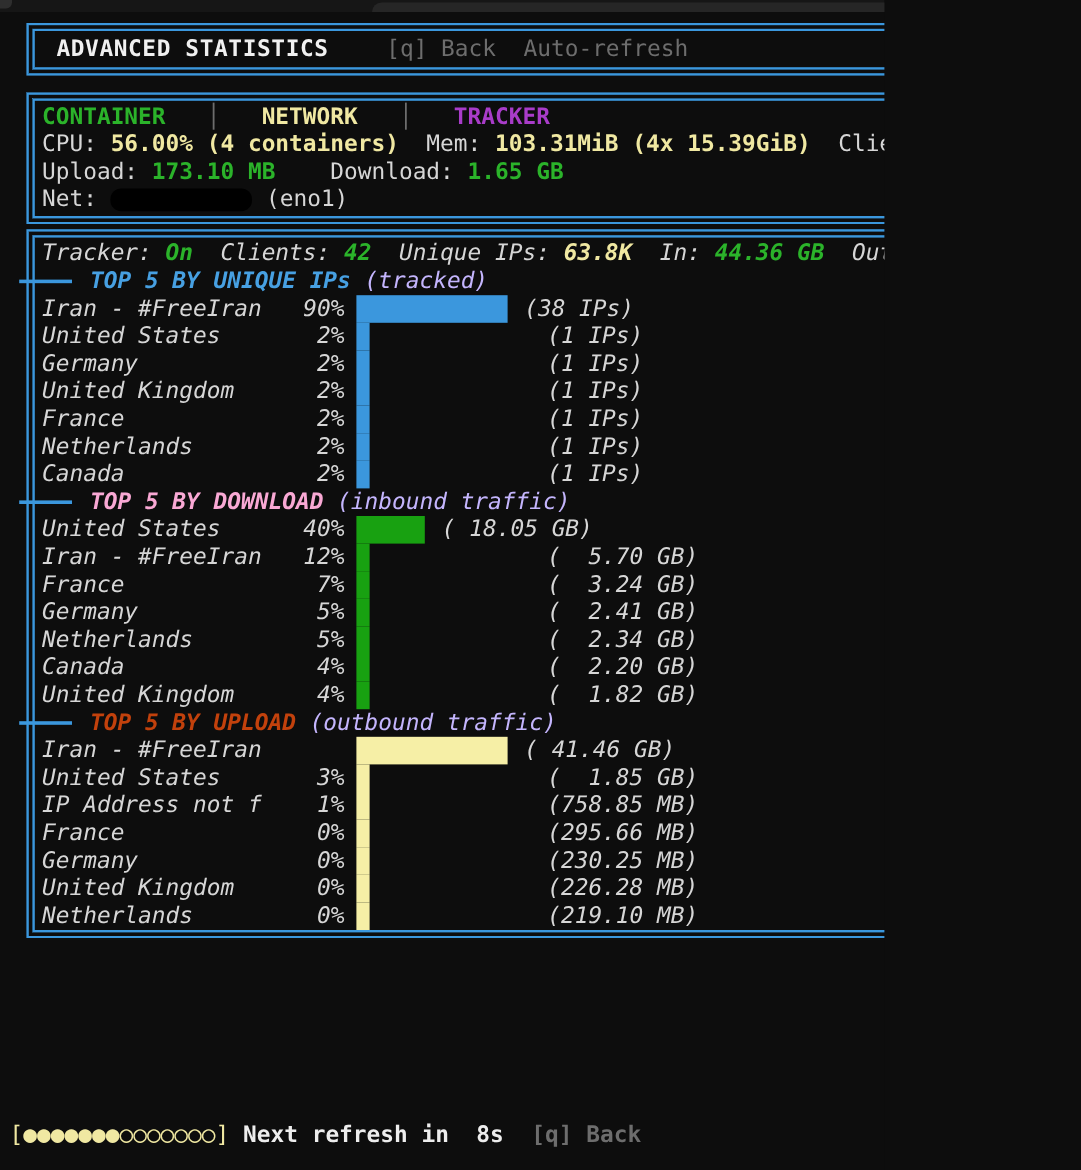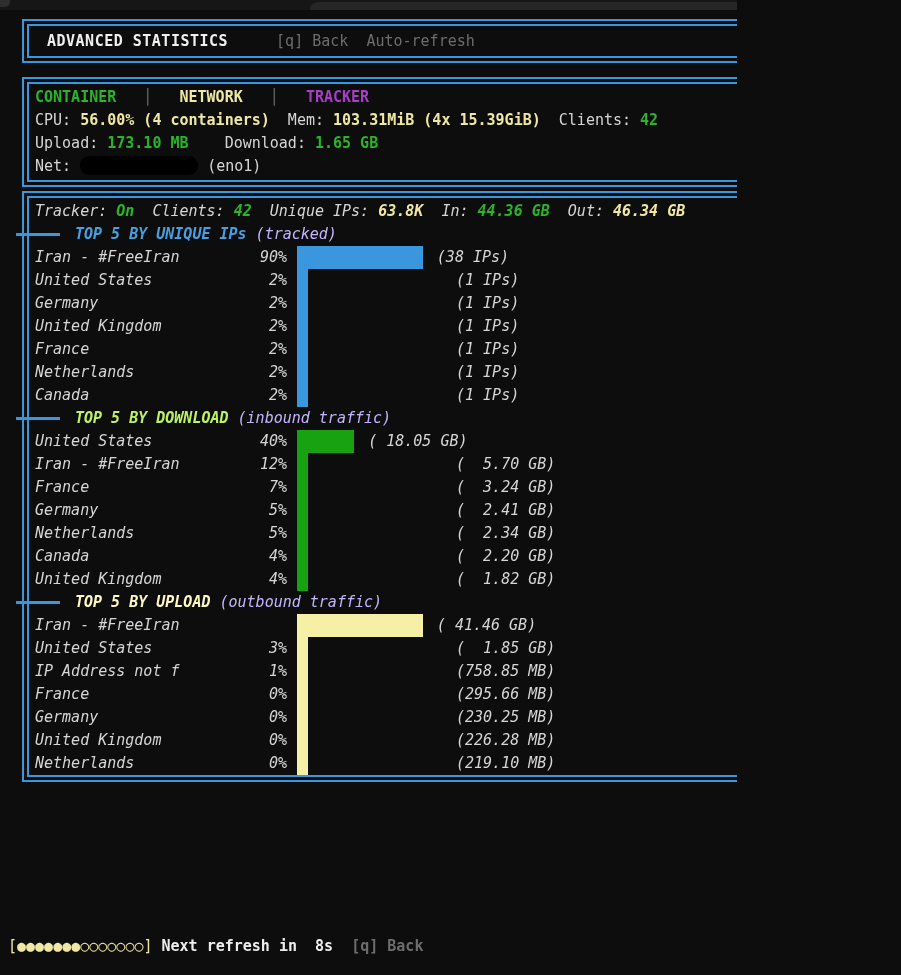--- a/index.html
+++ b/index.html
@@ -1,19 +1,19 @@
 <!DOCTYPE html>
 <html><head>
 <meta charset="utf-8">
 <style>
   html,body{margin:0;padding:0;background:#0d0d0d;}
   #screen{
     position:relative;width:737px;height:975px;overflow:hidden;background:#0d0d0d;
     font-family:"DejaVu Sans Mono","Liberation Mono",monospace;
-    font-size:15px;line-height:23px;color:#d6d6d6;
+    font-size:19px;line-height:23px;color:#d6d6d6;
   }
   
   .top-strip{position:absolute;top:0;left:0;width:901px;height:10px;background:#161616;}
   .tab-remnant{position:absolute;left:310px;top:2px;width:591px;height:8px;background:#262626;border-radius:8px 0 0 0;}
   .corner-notch{position:absolute;left:0;top:0;width:10px;height:7px;background:#2e2e2e;border-radius:0 0 5px 0;}
   
   .panel{position:relative;margin-left:22px;width:744px;border:7px double #3b97dd;border-right:none;box-sizing:border-box;}
   #title-panel{margin-top:19px;height:44px;}
   #stats-panel{margin-top:14px;height:110px;padding-top:2px;}
   #tracker-panel{margin-top:4px;height:591px;padding-top:2px;font-style:italic;}
@@ -100,21 +100,21 @@
           <span class="pct">2%</span>
           <div class="bar" style="width: 11.44px; background: rgb(59, 151, 221);"></div>
           <span class="val" style="left: 427px;">(1 IPs)</span>
         </div>
         <div class="crow">
           <span class="lbl">Canada</span>
           <span class="pct">2%</span>
           <div class="bar" style="width: 11.44px; background: rgb(59, 151, 221);"></div>
           <span class="val" style="left: 427px;">(1 IPs)</span>
         </div>
-        <div class="chart-header"><div class="hline"></div><span class="chart-title" style="color: #bef264;">TOP 5 BY DOWNLOAD</span><span class="chart-sub"> (inbound traffic)</span></div>
+        <div class="chart-header"><div class="hline"></div><span class="chart-title" style="color: #f9a8d4;">TOP 5 BY DOWNLOAD</span><span class="chart-sub"> (inbound traffic)</span></div>
         <div class="crow">
           <span class="lbl">United States</span>
           <span class="pct">40%</span>
           <div class="bar" style="width: 57.2px; background: rgb(24, 161, 17);"></div>
           <span class="val" style="left: 339.2px;">( 18.05 GB)</span>
         </div>
         <div class="crow">
           <span class="lbl">Iran - #FreeIran</span>
           <span class="pct">12%</span>
           <div class="bar" style="width: 11.44px; background: rgb(24, 161, 17);"></div>
@@ -143,21 +143,21 @@
           <span class="pct">4%</span>
           <div class="bar" style="width: 11.44px; background: rgb(24, 161, 17);"></div>
           <span class="val" style="left: 427px;">(  2.20 GB)</span>
         </div>
         <div class="crow">
           <span class="lbl">United Kingdom</span>
           <span class="pct">4%</span>
           <div class="bar" style="width: 11.44px; background: rgb(24, 161, 17);"></div>
           <span class="val" style="left: 427px;">(  1.82 GB)</span>
         </div>
-        <div class="chart-header"><div class="hline"></div><span class="chart-title" style="color: #fef9c3;">TOP 5 BY UPLOAD</span><span class="chart-sub"> (outbound traffic)</span></div>
+        <div class="chart-header"><div class="hline"></div><span class="chart-title" style="color: #c2410c;">TOP 5 BY UPLOAD</span><span class="chart-sub"> (outbound traffic)</span></div>
         <div class="crow">
           <span class="lbl">Iran - #FreeIran</span>
           <div class="bar" style="width: 125.84px; background: rgb(246, 239, 166);"></div>
           <span class="val" style="left: 407.84px;">( 41.46 GB)</span>
         </div>
         <div class="crow">
           <span class="lbl">United States</span>
           <span class="pct">3%</span>
           <div class="bar" style="width: 11.44px; background: rgb(246, 239, 166);"></div>
           <span class="val" style="left: 427px;">(  1.85 GB)</span>

